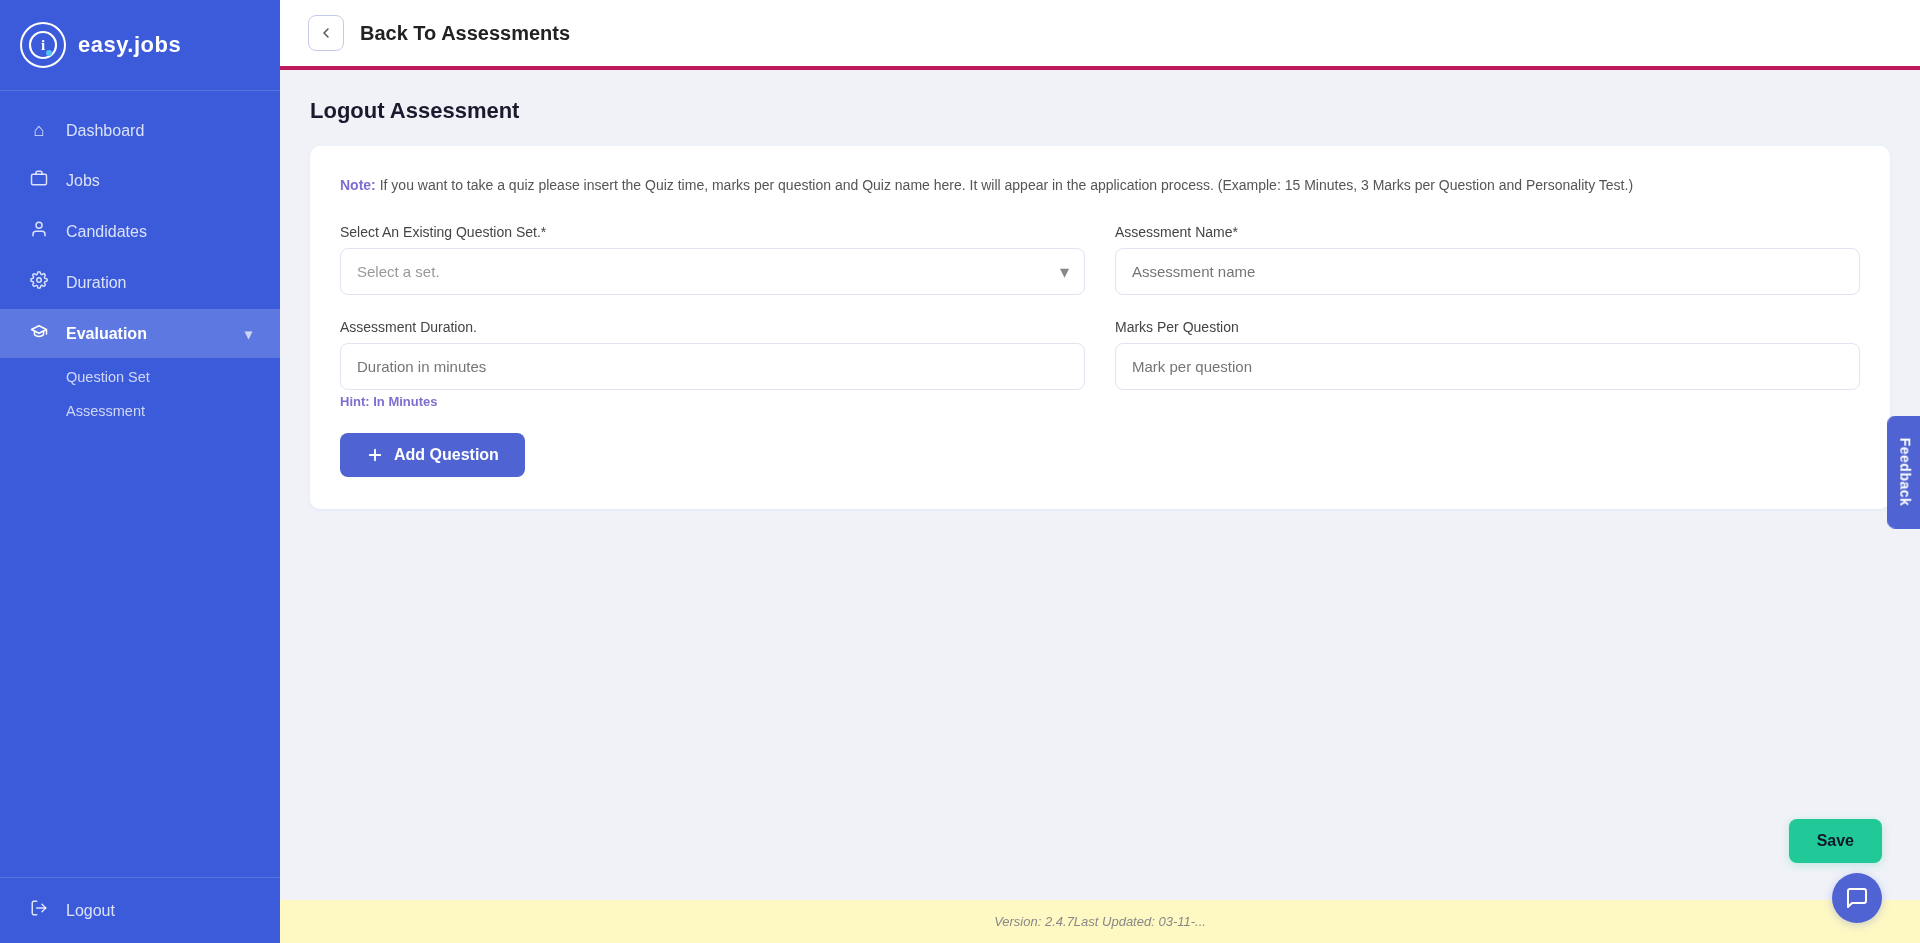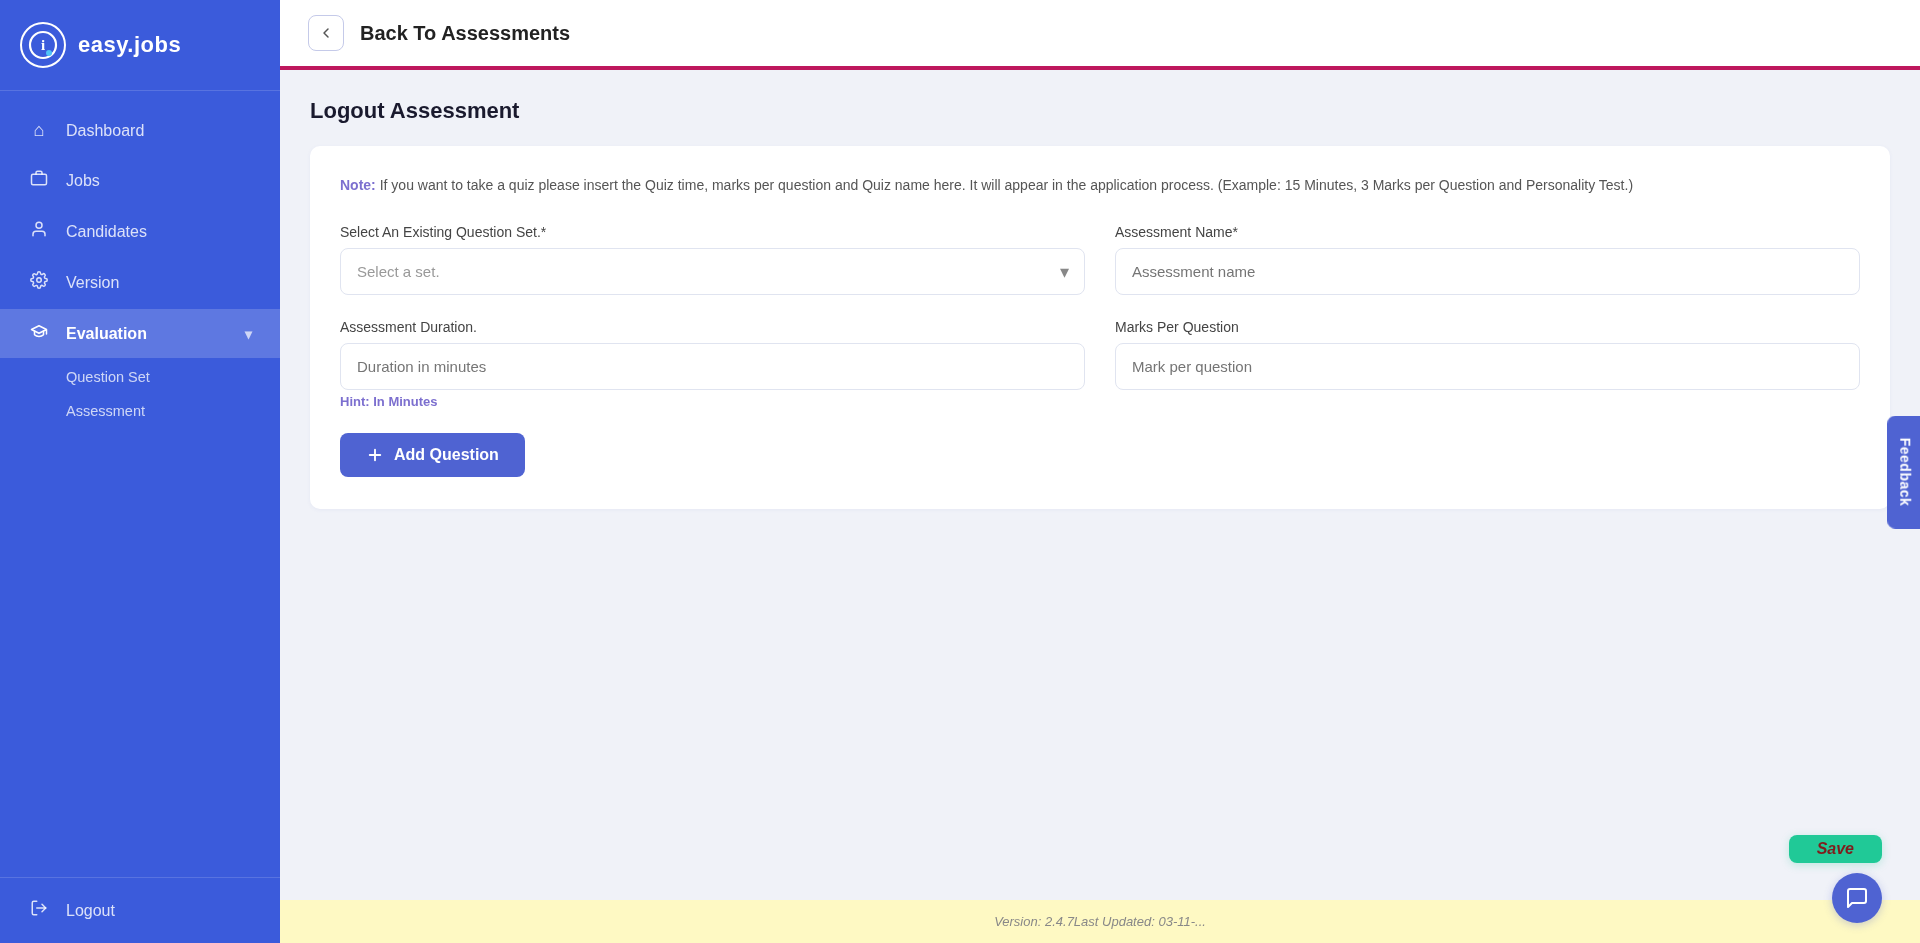--- a/index.html
+++ b/index.html
@@ -231,29 +231,28 @@
       font-style: italic;
       flex-shrink: 0;
     }
 
     
     .save-btn {
       position: fixed;
       right: 38px;
       bottom: 80px;
       background: #20c997;
-      color: #7f1d1d;
+      color: #0f172a;
       border: none;
       border-radius: 8px;
-      padding: 5px 28px;
+      padding: 13px 28px;
       font-size: 16px;
       font-weight: 600;
       cursor: pointer;
       box-shadow: 0 2px 8px rgba(32,201,151,0.25);
-      font-style: italic;
     }
 
     
     .feedback-tab {
       position: fixed;
       right: -38px;
       top: 50%;
       transform: translateY(-50%) rotate(90deg);
       background: #4f63d2;
       color: #fff;
@@ -322,21 +321,21 @@
       </span>
       <span>Candidates</span>
     </div>
     <div class="nav-item">
       <span class="nav-icon">
         <svg width="18" height="18" viewBox="0 0 24 24" fill="none" stroke="rgba(255,255,255,0.82)" stroke-width="2" stroke-linecap="round" stroke-linejoin="round">
           <circle cx="12" cy="12" r="3"></circle>
             <path d="M19.4 15a1.65 1.65 0 0 0 .33 1.82l.06.06a2 2 0 0 1-2.83 2.83l-.06-.06a1.65 1.65 0 0 0-1.82-.33 1.65 1.65 0 0 0-1 1.51V21a2 2 0 0 1-4 0v-.09A1.65 1.65 0 0 0 9 19.4a1.65 1.65 0 0 0-1.82.33l-.06.06a2 2 0 0 1-2.83-2.83l.06-.06A1.65 1.65 0 0 0 4.68 15a1.65 1.65 0 0 0-1.51-1H3a2 2 0 0 1 0-4h.09A1.65 1.65 0 0 0 4.6 9a1.65 1.65 0 0 0-.33-1.82l-.06-.06a2 2 0 0 1 2.83-2.83l.06.06A1.65 1.65 0 0 0 9 4.68a1.65 1.65 0 0 0 1-1.51V3a2 2 0 0 1 4 0v.09a1.65 1.65 0 0 0 1 1.51 1.65 1.65 0 0 0 1.82-.33l.06-.06a2 2 0 0 1 2.83 2.83l-.06.06A1.65 1.65 0 0 0 19.4 9a1.65 1.65 0 0 0 1.51 1H21a2 2 0 0 1 0 4h-.09a1.65 1.65 0 0 0-1.51 1z"></path>
         </svg>
       </span>
-      <span>Version</span>
+      <span>Duration</span>
     </div>
     <div class="nav-item active">
       <span class="nav-icon">
         <svg width="18" height="18" viewBox="0 0 24 24" fill="none" stroke="white" stroke-width="2" stroke-linecap="round" stroke-linejoin="round">
           <path d="M22 10v6M2 10l10-5 10 5-10 5z"></path>
             <path d="M6 12v5c3 3 9 3 12 0v-5"></path>
         </svg>
       </span>
       <span>Evaluation</span>
       <span class="chevron">▾</span>

